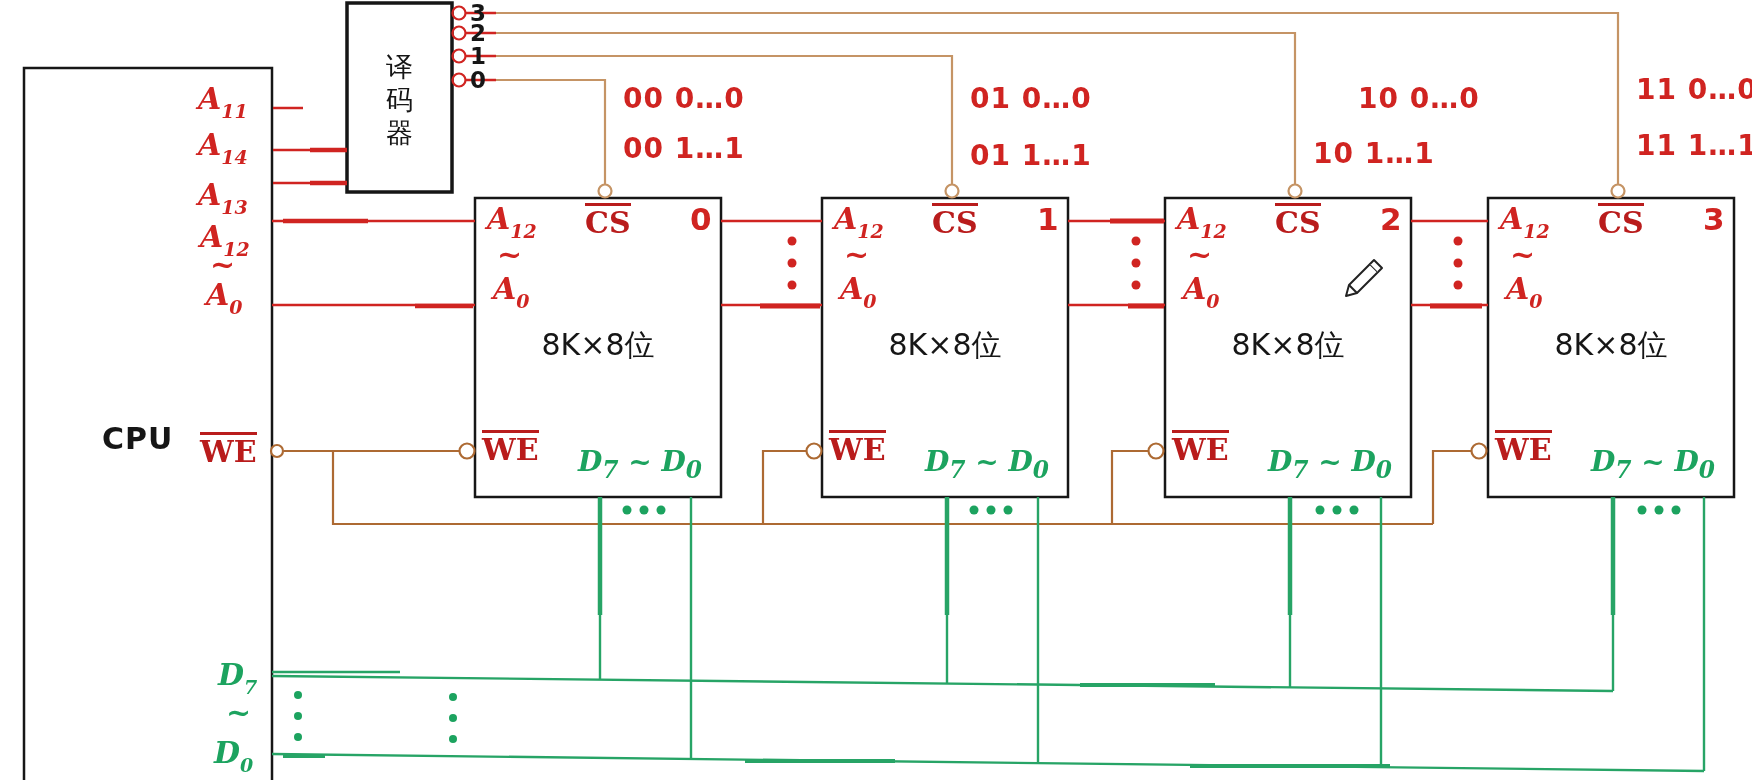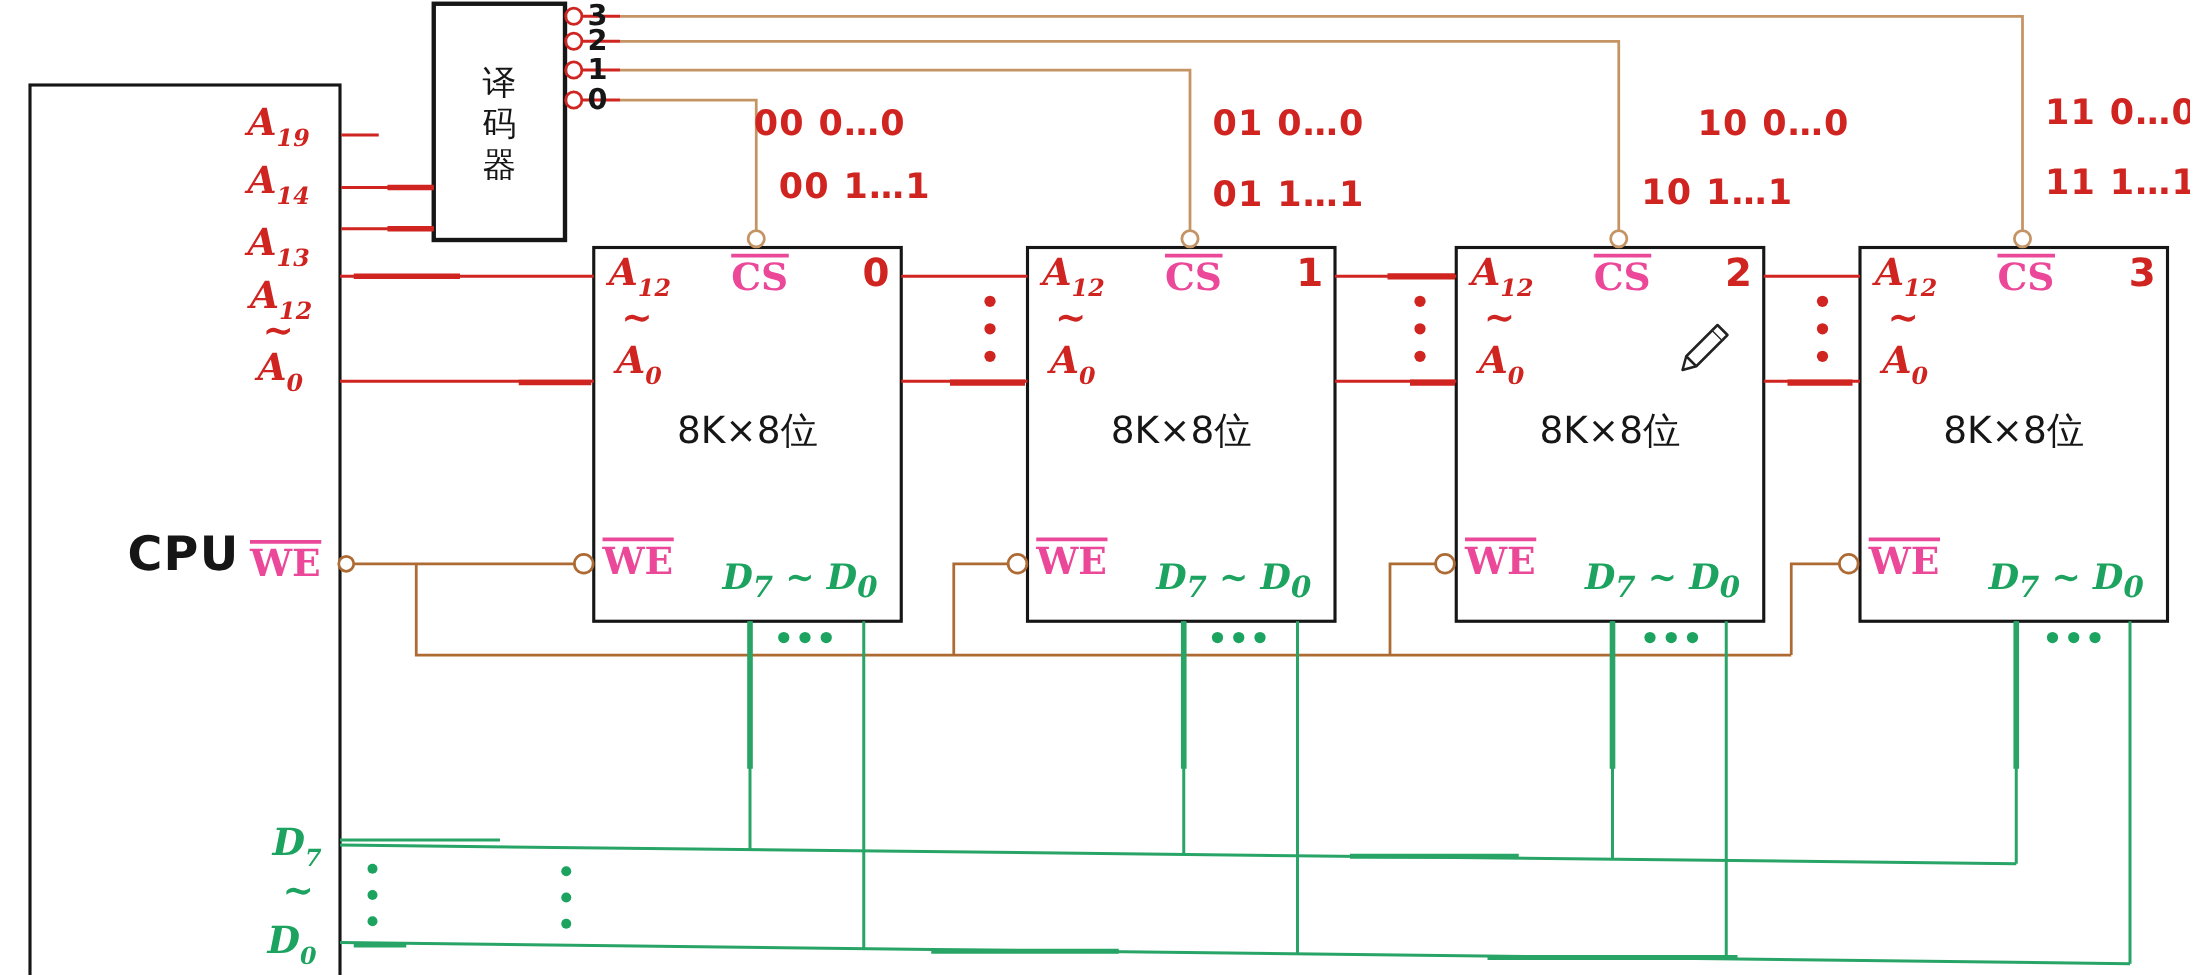--- a/index.html
+++ b/index.html
@@ -3,31 +3,31 @@
 <meta charset="utf-8">
 <style>
   html,body{margin:0;padding:0;background:#ffffff;}
   #stage{position:relative;width:1752px;height:780px;background:#fff;overflow:hidden;
          font-family:"DejaVu Sans","Liberation Sans",sans-serif;}
   #wires{position:absolute;left:0;top:0;width:1752px;height:780px;}
   .txt{position:absolute;white-space:nowrap;line-height:1;}
   .ser{font-family:"DejaVu Serif","Liberation Serif",serif;font-style:italic;font-weight:700;}
   .red{color:#d02421;}
   .green{color:#1ca35f;}
-  .brown{color:#ec4899;}
+  .brown{color:#b91c1c;}
   .pin{font-size:30px;}
   .pin sub{font-size:19px;font-style:italic;position:relative;bottom:-2px;}
   .ov{display:inline-block;border-top:3px solid currentColor;padding-top:2px;line-height:1;}
   .barlbl{font-family:"DejaVu Serif","Liberation Serif",serif;font-weight:700;font-size:30px;}
   .rangelbl{font-size:28px;font-weight:700;color:#d02421;letter-spacing:1px;}
   .cap{font-size:30px;color:#161616;}
   .num{font-size:31px;font-weight:700;color:#d02421;}
   .declbl{font-size:27px;color:#161616;text-align:center;line-height:33px;}
   .outdig{font-size:23px;font-weight:700;color:#161616;}
-  .cpu{font-size:38px;font-weight:600;color:#161616;letter-spacing:1px;}
+  .cpu{font-size:30px;font-weight:600;color:#161616;letter-spacing:1px;}
   .tilde{font-size:30px;}
   .datlbl{font-size:28px;}
 </style>
 </head>
 <body>
 
 <div id="stage">
 
   <svg id="wires" viewBox="0 0 1752 780">
 
@@ -150,42 +150,42 @@
     </g>
 
     <g transform="translate(1340,256)" stroke="#222" stroke-width="2" fill="#fff" stroke-linejoin="round">
       <path d="M6,40 L9,29 L30,8 L38,16 L17,37 Z"></path>
       <path d="M30,8 L34,4 L42,12 L38,16"></path>
       <path d="M9,29 L17,37"></path>
     </g>
   </svg>
 
   <div class="txt cpu" style="left:102px;top:424px">CPU</div>
-  <div class="txt ser red pin" style="left:198px;top:84px"><span>A</span><sub>19</sub></div>
+  <div class="txt ser red pin" style="left:198px;top:84px"><span>A</span><sub>11</sub></div>
   <div class="txt ser red pin" style="left:198px;top:130px"><span>A</span><sub>14</sub></div>
   <div class="txt ser red pin" style="left:198px;top:180px"><span>A</span><sub>13</sub></div>
   <div class="txt ser red pin" style="left:200px;top:222px"><span>A</span><sub>12</sub></div>
   <div class="txt ser red tilde" style="left:210px;top:250px">~</div>
   <div class="txt ser red pin" style="left:206px;top:280px"><span>A</span><sub>0</sub></div>
   <div class="txt brown barlbl" style="left:200px;top:432px"><span class="ov">WE</span></div>
   <div class="txt ser green pin" style="left:218px;top:660px"><span>D</span><sub>7</sub></div>
   <div class="txt ser green tilde" style="left:226px;top:698px">~</div>
   <div class="txt ser green pin" style="left:214px;top:738px"><span>D</span><sub>0</sub></div>
 
   <div class="txt declbl" style="left:347px;top:50px;width:105px;white-space:normal">
     <div>译</div>
     <div>码</div>
     <div>器</div>
   </div>
   <div class="txt outdig" style="left:470px;top:2px">3</div>
   <div class="txt outdig" style="left:470px;top:22px">2</div>
   <div class="txt outdig" style="left:470px;top:45px">1</div>
   <div class="txt outdig" style="left:470px;top:69px">0</div>
 
-  <div class="txt rangelbl" style="left:603px;top:85px">00 0…0</div>
+  <div class="txt rangelbl" style="left:623px;top:85px">00 0…0</div>
   <div class="txt rangelbl" style="left:623px;top:135px">00 1…1</div>
   <div class="txt rangelbl" style="left:970px;top:85px">01 0…0</div>
   <div class="txt rangelbl" style="left:970px;top:142px">01 1…1</div>
   <div class="txt rangelbl" style="left:1358px;top:85px">10 0…0</div>
   <div class="txt rangelbl" style="left:1313px;top:140px">10 1…1</div>
   <div class="txt rangelbl" style="left:1636px;top:76px">11 0…0</div>
   <div class="txt rangelbl" style="left:1636px;top:132px">11 1…1</div>
 
   <div class="txt ser red pin" style="left:487px;top:204px"><span>A</span><sub>12</sub></div>
   <div class="txt ser red tilde" style="left:497px;top:240px">~</div>

